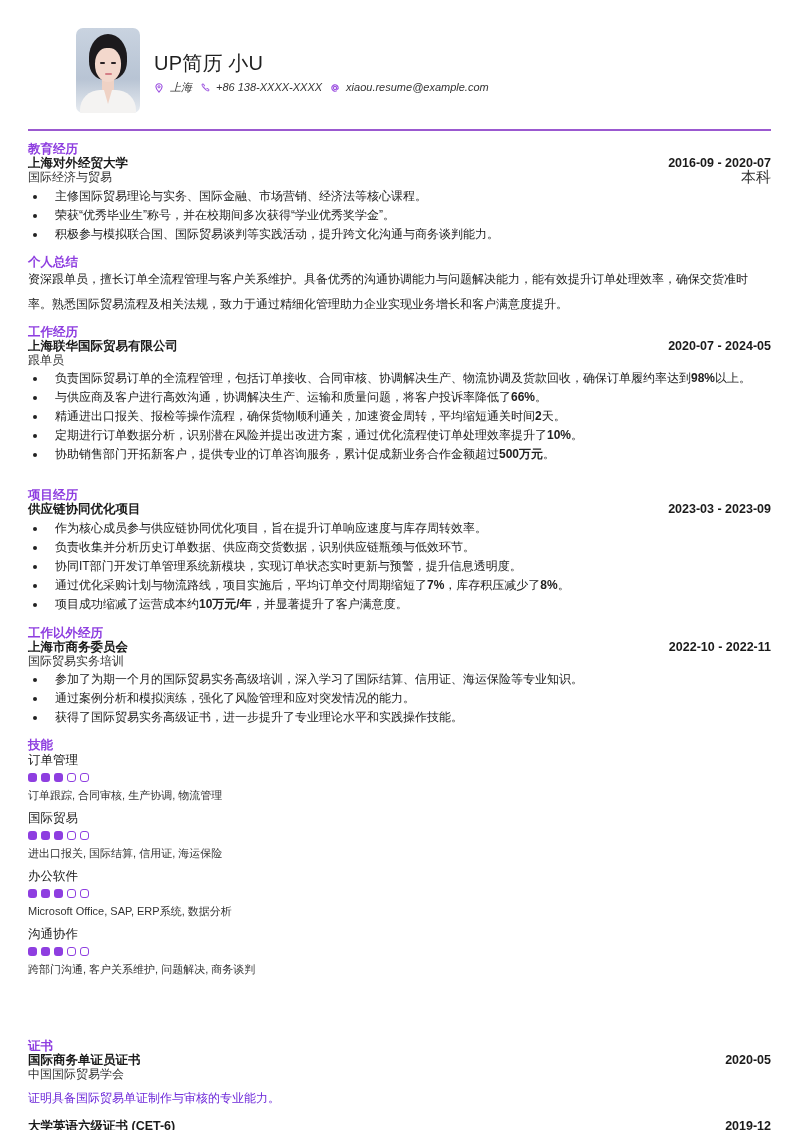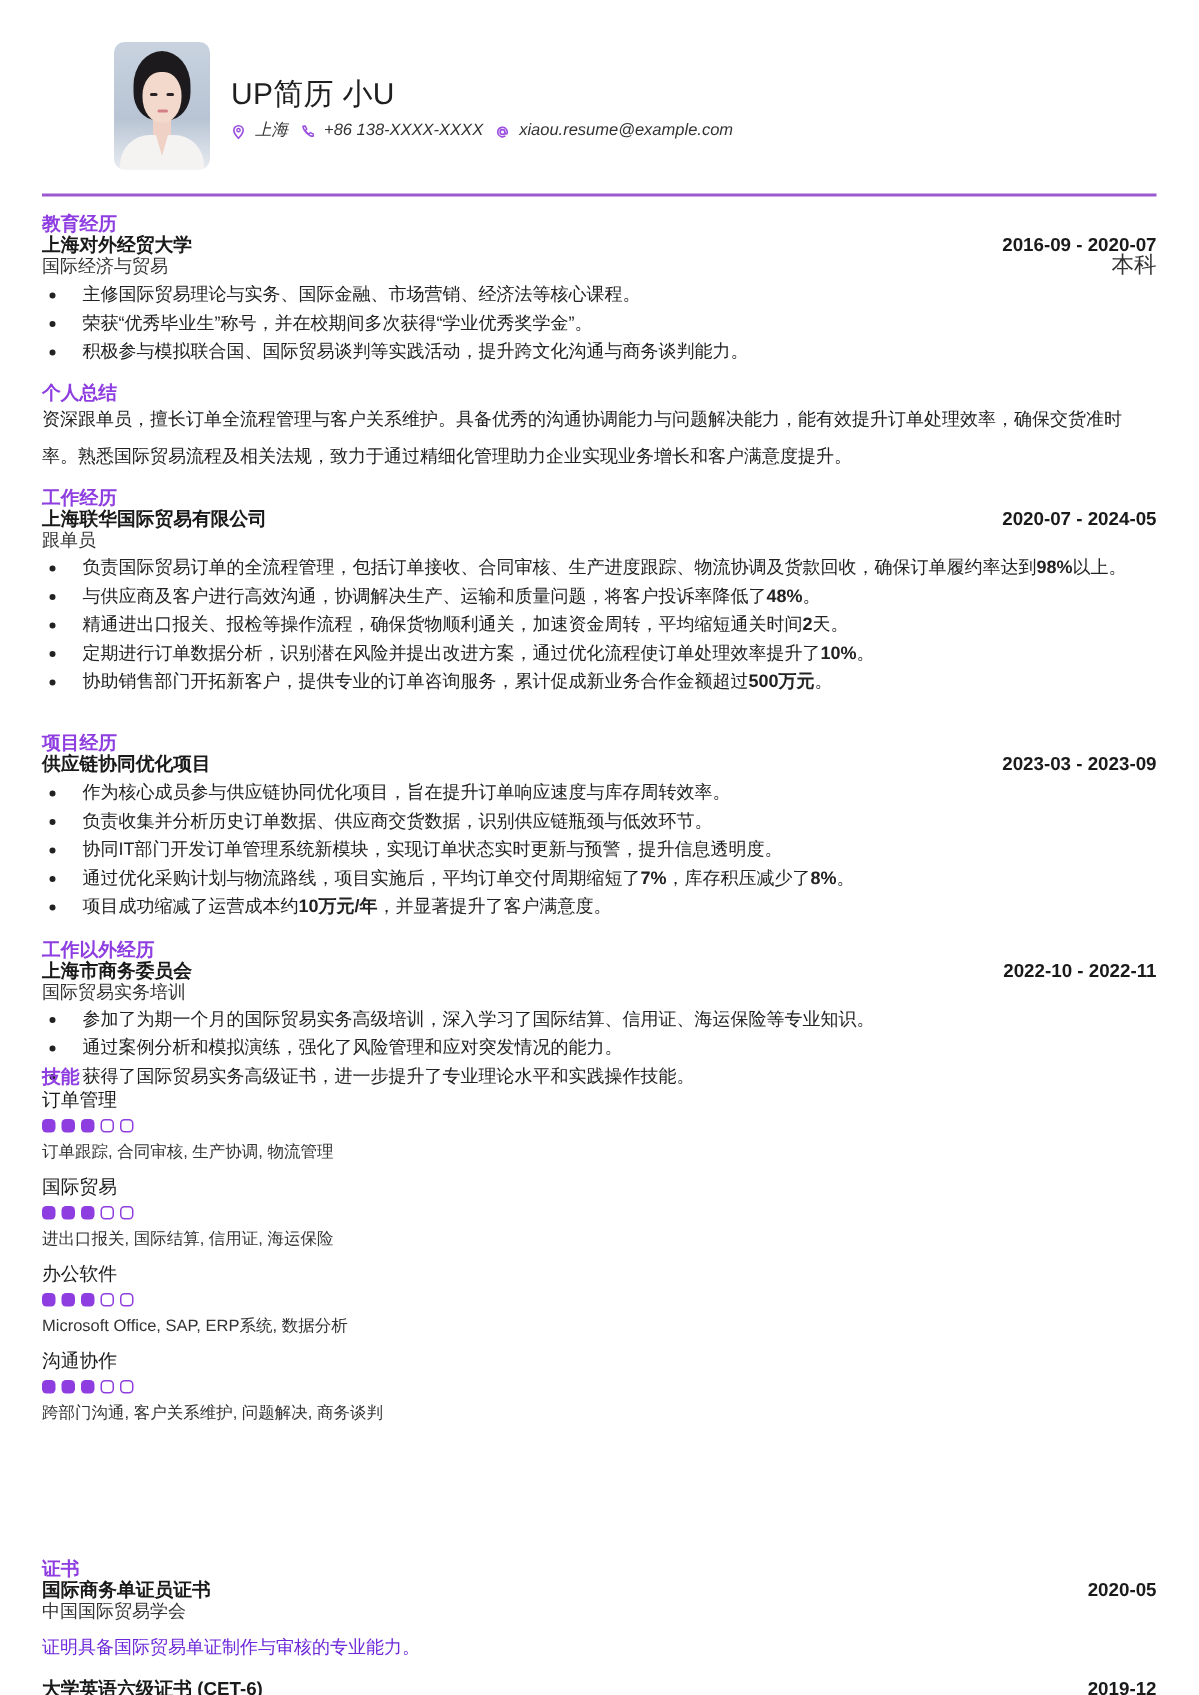--- a/index.html
+++ b/index.html
@@ -131,22 +131,22 @@
   </div>
 
   <div class="section" style="top:297px;">
     <div class="sec-title">工作经历</div>
     <div class="row">
       <div class="entry-title">上海联华国际贸易有限公司</div>
       <div class="entry-date">2020-07 - 2024-05</div>
     </div>
     <div class="entry-sub">跟单员</div>
     <ul class="bullets" style="margin-top:4px;">
-      <li><span>负责国际贸易订单的全流程管理，包括订单接收、合同审核、生产进度跟踪、物流协调及货款回收，确保订单履约率达到</span><b>98%</b><span>以上。</span></li>
-      <li><span>与供应商及客户进行高效沟通，协调解决生产、运输和质量问题，将客户投诉率降低了</span><b>48%</b><span>。</span></li>
+      <li><span>负责国际贸易订单的全流程管理，包括订单接收、合同审核、协调解决生产、物流协调及货款回收，确保订单履约率达到</span><b>98%</b><span>以上。</span></li>
+      <li><span>与供应商及客户进行高效沟通，协调解决生产、运输和质量问题，将客户投诉率降低了</span><b>66%</b><span>。</span></li>
       <li><span>精通进出口报关、报检等操作流程，确保货物顺利通关，加速资金周转，平均缩短通关时间</span><b>2</b><span>天。</span></li>
       <li><span>定期进行订单数据分析，识别潜在风险并提出改进方案，通过优化流程使订单处理效率提升了</span><b>10%</b><span>。</span></li>
       <li><span>协助销售部门开拓新客户，提供专业的订单咨询服务，累计促成新业务合作金额超过</span><b>500万元</b><span>。</span></li>
     </ul>
   </div>
 
   <div class="section" style="top:460px;">
     <div class="sec-title">项目经历</div>
     <div class="row">
       <div class="entry-title">供应链协同优化项目</div>
@@ -168,21 +168,21 @@
       <div class="entry-date">2022-10 - 2022-11</div>
     </div>
     <div class="entry-sub">国际贸易实务培训</div>
     <ul class="bullets" style="margin-top:4px;">
       <li>参加了为期一个月的国际贸易实务高级培训，深入学习了国际结算、信用证、海运保险等专业知识。</li>
       <li>通过案例分析和模拟演练，强化了风险管理和应对突发情况的能力。</li>
       <li>获得了国际贸易实务高级证书，进一步提升了专业理论水平和实践操作技能。</li>
     </ul>
   </div>
 
-  <div class="section" style="top:683px;">
+  <div class="section" style="top:710px;">
     <div class="sec-title">技能</div>
     <div id="skills-list">
         <div class="skill">
           <div class="skill-name">订单管理</div>
           <div class="dots">
             <span class="dot on"></span>
             <span class="dot on"></span>
             <span class="dot on"></span>
             <span class="dot off"></span>
             <span class="dot off"></span>

